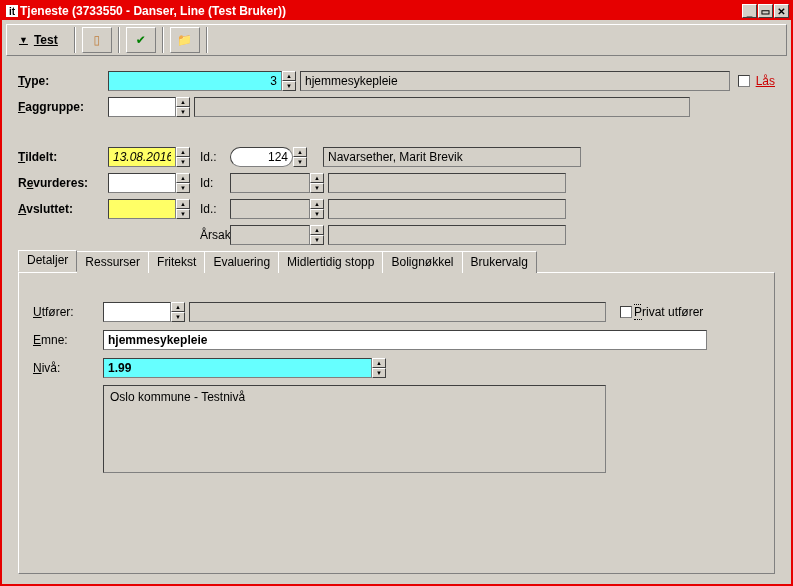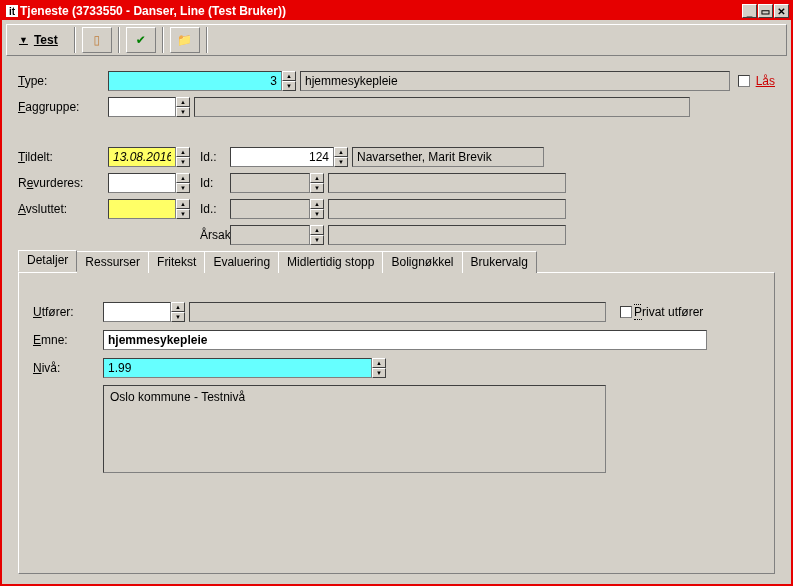--- a/index.html
+++ b/index.html
@@ -10,21 +10,21 @@
   .titlebar-icon { position: absolute; left: 2px; top: 1px; width: 12px; height: 12px; background: #fff; font-size: 10px; display:flex; align-items:center; justify-content:center; color: #000; }
   .winbtn { width: 15px; height: 14px; background: #d4d0c8; border: 1px solid #fff; border-right-color: #404040; border-bottom-color:#404040; margin-left: 1px; display:flex; align-items:center; justify-content:center; font-size:10px; font-weight:bold; color:#000; }
   .toolbar { height: 32px; border: 1px solid #808080; border-left-color:#fff; border-top-color:#fff; margin: 4px; display:flex; align-items:center; padding: 2px; gap: 6px; background:#d4d0c8; }
   .tool-velg { display:flex; align-items:center; gap:6px; padding: 4px 10px; text-decoration: underline; }
   .tool-arrow { font-size:9px; }
   .toolbtn { width: 30px; height: 26px; border: 1px solid #fff; border-right-color:#808080; border-bottom-color:#808080; display:flex; align-items:center; justify-content:center; background:#d4d0c8; }
   .toolsep { width:2px; height:26px; border-left:1px solid #808080; border-right:1px solid #fff; }
 
   .content { flex:1; padding: 10px 16px; display:flex; flex-direction:column; }
   .row { display:flex; align-items:center; margin-bottom: 4px; height: 22px; }
-  .label { width: 90px; text-decoration: none; }
+  .label { width: 90px; text-decoration: none; font-weight: bold; }
   .label .ul { text-decoration: underline; }
   .spinbox { display:flex; height:20px; }
   .sp-input { border:1px solid #808080; border-top-color:#404040; border-left-color:#404040; background:#fff; padding: 2px 4px; height:20px; text-align:right; }
   .sp-input.readonly { background:#d4d0c8; }
   .sp-input.cyan { background:#66ffff; }
   .sp-input.yellow { background:#ffff66;font-style:italic; }
   .sp-input.teal { background:#66ffff; text-align:left; }
   .sp-btns { width:14px; display:flex; flex-direction:column; }
   .sp-btn { flex:1; border:1px solid #fff; border-right-color:#404040; border-bottom-color:#404040; background:#d4d0c8; display:flex; align-items:center; justify-content:center; font-size:6px; }
   .field-ro { border:1px solid #808080; border-top-color:#404040; border-left-color:#404040; background:#d4d0c8; padding:2px 4px; height:20px; }
@@ -111,27 +111,27 @@
       <div class="label"><span class="ul">T</span>ildelt:</div>
       <div class="spinbox">
         <input class="sp-input yellow" style="width: 68px; text-align: left;" value="13.08.2016">
         <div class="sp-btns">
             <div class="sp-btn">▲</div>
             <div class="sp-btn">▼</div>
           </div>
       </div>
       <div style="width:40px; padding-left:10px">Id.:</div>
       <div class="spinbox">
-        <input class="sp-input" style="width: 104px;" value="124">
-        <div class="sp-btns">
-            <div class="sp-btn">▲</div>
-            <div class="sp-btn">▼</div>
-          </div>
-      </div>
-      <div class="field-ro" style="width:192px; margin-left:4px">Navarsether, Marit Brevik</div>
+        <input class="sp-input" style="width: 63px; border-radius: 10px;" value="124">
+        <div class="sp-btns">
+            <div class="sp-btn">▲</div>
+            <div class="sp-btn">▼</div>
+          </div>
+      </div>
+      <div class="field-ro" style="width:258px; margin-left:16px">Navarsether, Marit Brevik</div>
     </div>
 
     <div class="row">
       <div class="label">R<span class="ul">e</span>vurderes:</div>
       <div class="spinbox">
         <input class="sp-input" style="width: 68px;" value="">
         <div class="sp-btns">
             <div class="sp-btn">▲</div>
             <div class="sp-btn">▼</div>
           </div>
@@ -210,21 +210,21 @@
         </div>
 
         <div class="tp-row">
           <div class="tp-label"><span class="ul">E</span>mne:</div>
           <input class="field-wt" style="width: 604px;" value="hjemmesykepleie">
         </div>
 
         <div class="tp-row">
           <div class="tp-label"><span class="ul">N</span>ivå:</div>
           <div class="spinbox">
-            <input class="sp-input teal" style="width: 269px;" value="1.99">
+            <input class="sp-input teal" style="width: 269px; font-weight: bold;" value="1.99">
             <div class="sp-btns">
                 <div class="sp-btn">▲</div>
                 <div class="sp-btn">▼</div>
               </div>
           </div>
         </div>
 
         <div style="display:flex">
           <div class="tp-label"></div>
           <div class="niva-box">Oslo kommune - Testnivå</div>

